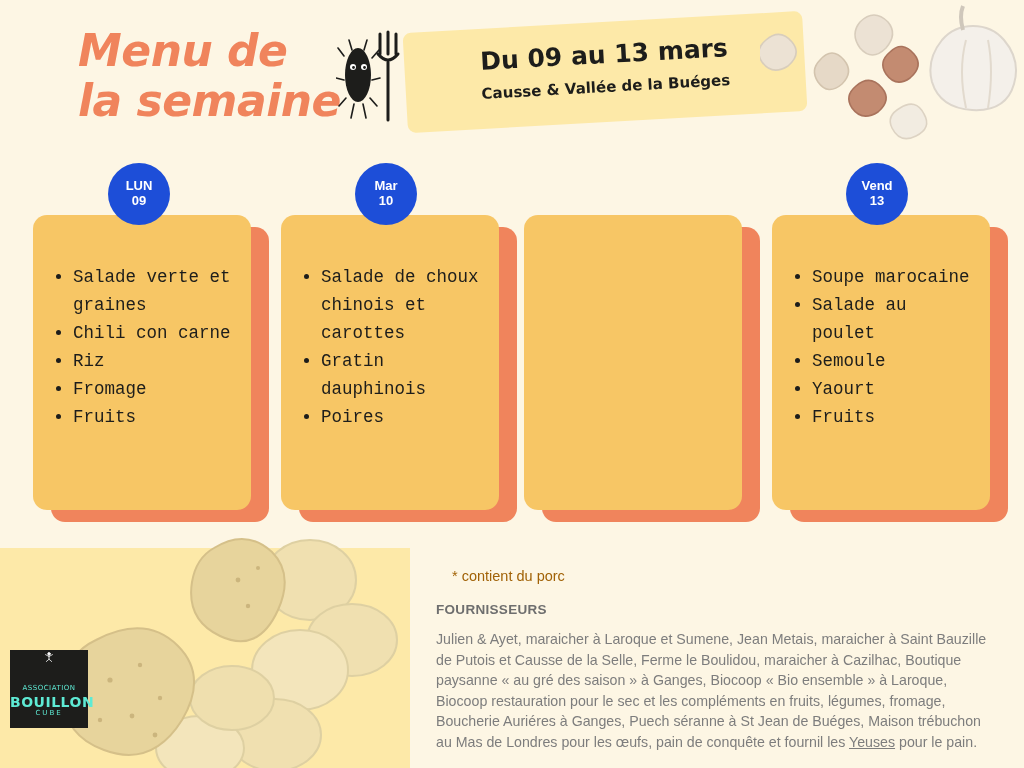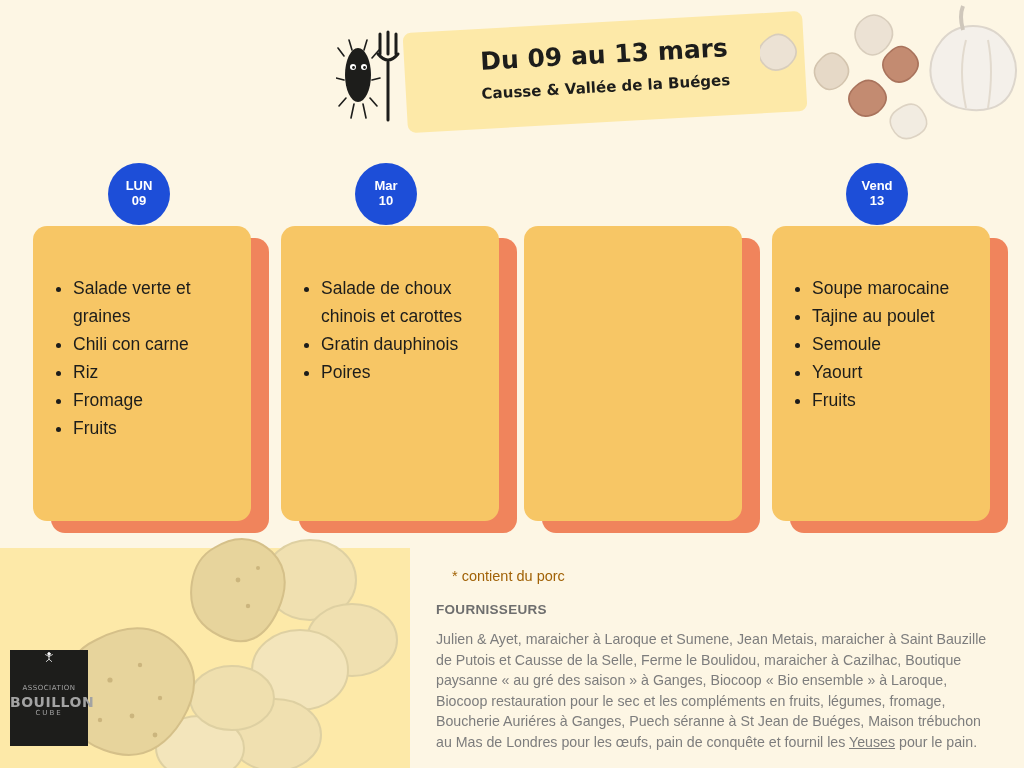--- a/index.html
+++ b/index.html
@@ -71,23 +71,24 @@
     text-align: center;
     font-family: "DejaVu Sans", sans-serif;
     font-weight: bold;
     font-size: 15px;
     color: #1d1d1b;
   }
 
   
   .card {
     position: absolute;
-    top: 226px;
+    top: 215px;
     width: 218px;
     height: 295px;
+    font-family: Liberation Mono, monospace;
   }
   .card .shadow {
     position: absolute;
     left: 18px;
     top: 12px;
     width: 218px;
     height: 295px;
     background: #f0845c;
     border-radius: 14px;
   }
@@ -139,23 +140,23 @@
     top: 548px;
     width: 410px;
     height: 220px;
     background: #fde9a8;
   }
   .logo {
     position: absolute;
     left: 10px;
     top: 650px;
     width: 78px;
-    height: 96px;
+    height: 78px;
     background: #1d1d1b;
-    color: #a3a3a3;
+    color: #5eead4;
     font-family: "DejaVu Sans", sans-serif;
   }
   .logo .l1 {
     position: absolute;
     left: 0; right: 0;
     top: 34px;
     text-align: center;
     font-size: 7px;
     letter-spacing: 0.5px;
   }
@@ -203,20 +204,24 @@
     line-height: 20.5px;
     color: #7d7d7d;
   }
   .suppliers-body u { }
 </style>
 </head>
 <body>
 
 <div class="page">
 
+  <div class="title">
+    <div>Menu de</div>
+    <div>la semaine</div>
+  </div>
 
   <svg class="fork" viewBox="0 0 70 110">
     <g stroke="#1d1d1b" stroke-width="3" fill="none" stroke-linecap="round">
       <line x1="44" y1="14" x2="44" y2="34"></line>
       <line x1="52" y1="12" x2="52" y2="34"></line>
       <line x1="60" y1="14" x2="60" y2="34"></line>
       <path d="M42 34 q10 12 20 0"></path>
       <line x1="52" y1="42" x2="52" y2="100"></line>
     </g>
     <g fill="#1d1d1b">
@@ -300,21 +305,21 @@
   <div class="card" style="left:524px;">
     <div class="shadow"></div>
     <div class="body"></div>
   </div>
 
   <div class="card" style="left:772px;">
     <div class="shadow"></div>
     <div class="body"></div>
     <ul>
       <li>Soupe marocaine</li>
-      <li>Tajine au poulet</li>
+      <li>Salade au poulet</li>
       <li>Semoule</li>
       <li>Yaourt</li>
       <li>Fruits</li>
     </ul>
   </div>
 
   <div class="bottom-yellow"></div>
 
   <svg style="position:absolute; left:0px; top:520px; width:420px; height:248px;" viewBox="0 0 420 248">
     <g>

